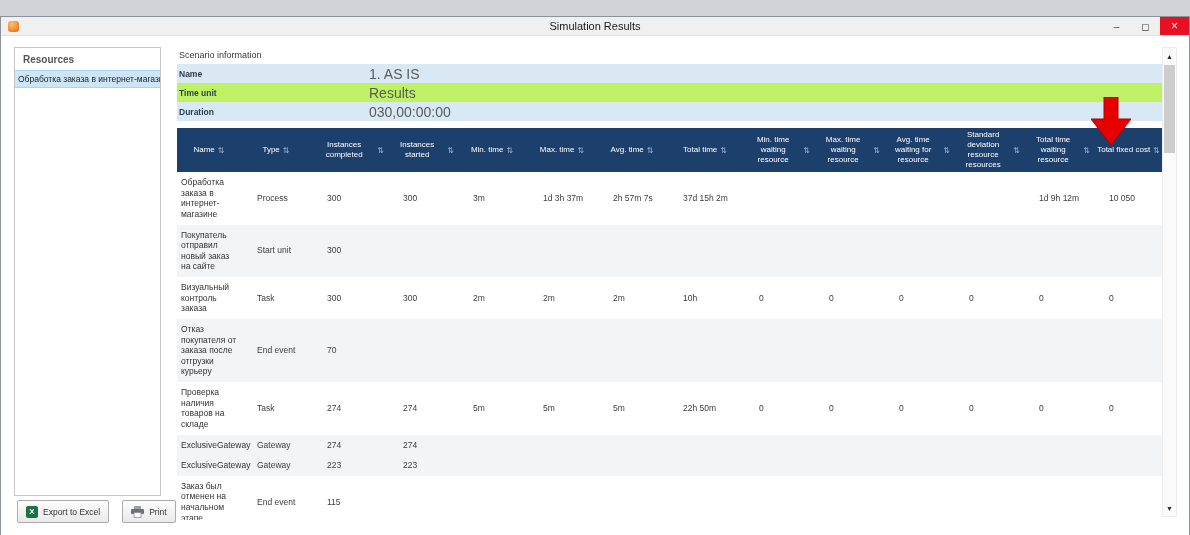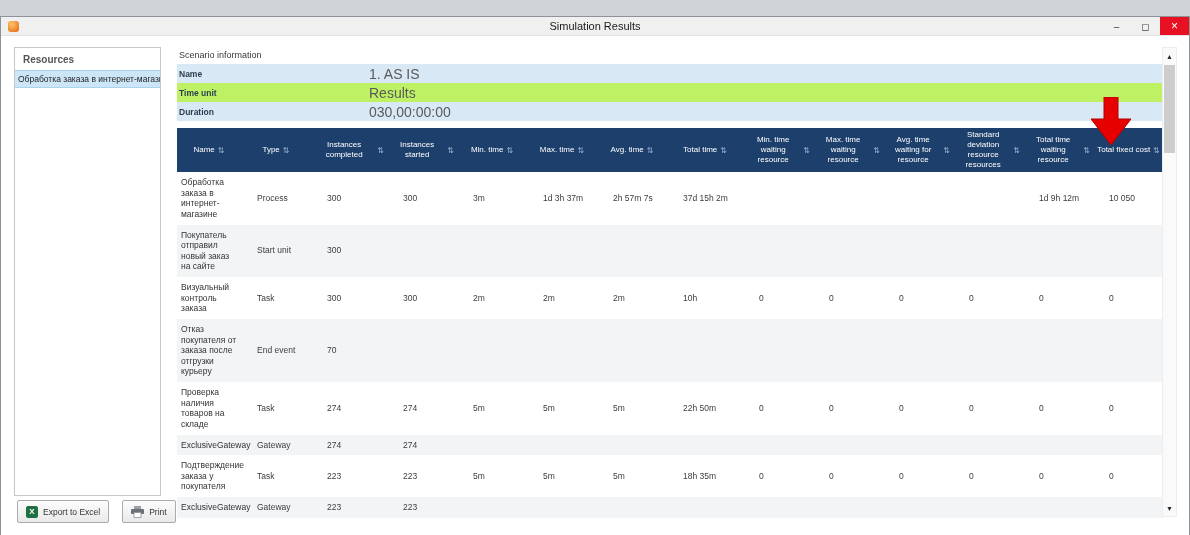--- a/index.html
+++ b/index.html
@@ -377,36 +377,20 @@
             <td></td>
             <td></td>
             <td></td>
             <td></td>
             <td></td>
             <td></td>
             <td></td>
             <td></td>
             <td></td>
           </tr>
-          <tr>
-            <td class="name-col">Подтверждение заказа у покупателя</td>
-            <td>Task</td>
-            <td>223</td>
-            <td>223</td>
-            <td>5m</td>
-            <td>5m</td>
-            <td>5m</td>
-            <td>18h 35m</td>
-            <td>0</td>
-            <td>0</td>
-            <td>0</td>
-            <td>0</td>
-            <td>0</td>
-            <td>0</td>
-          </tr>
           <tr class="alt">
             <td class="name-col">ExclusiveGateway</td>
             <td>Gateway</td>
             <td>223</td>
             <td>223</td>
             <td></td>
             <td></td>
             <td></td>
             <td></td>
             <td></td>

